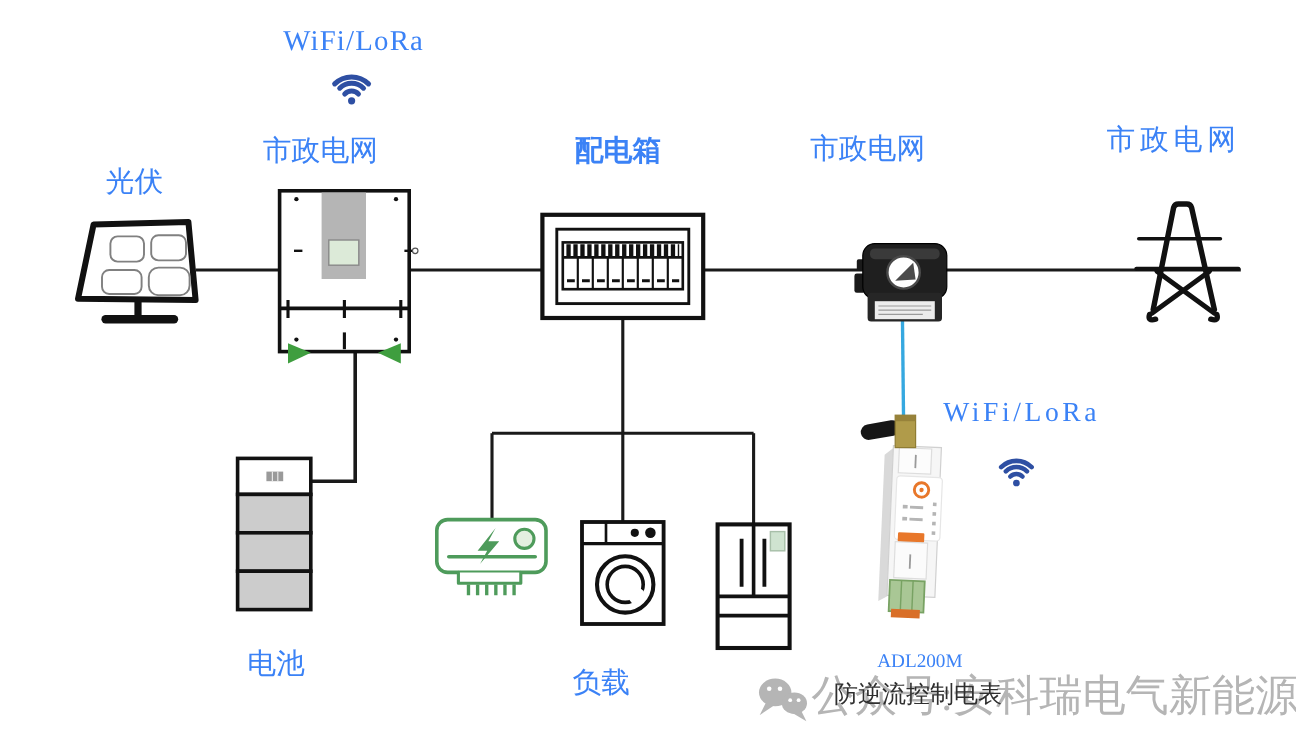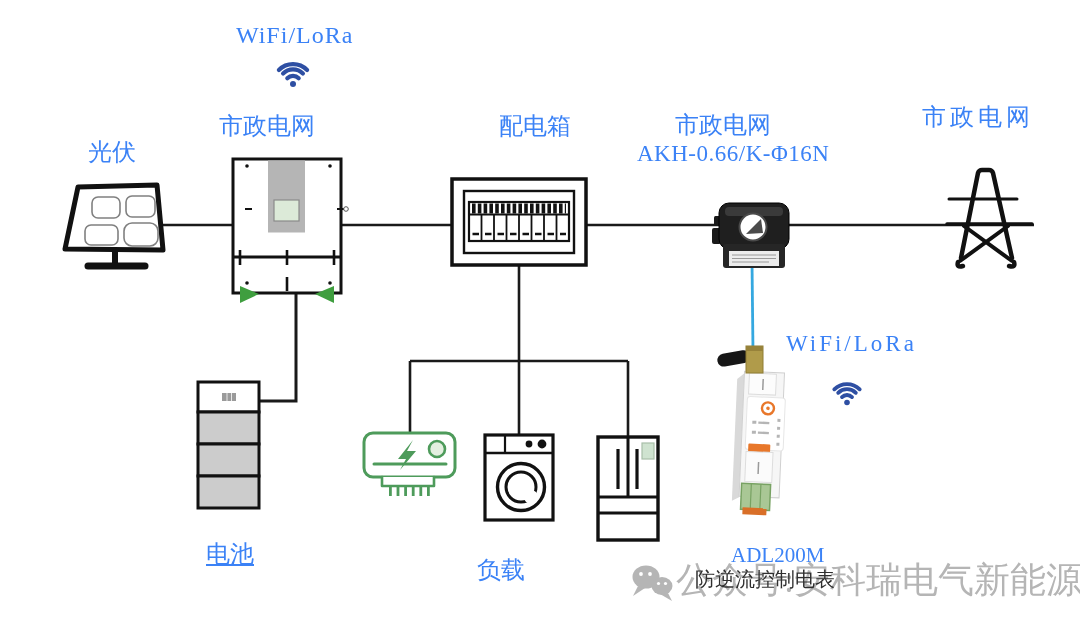--- a/index.html
+++ b/index.html
@@ -5,21 +5,21 @@
   html,body{margin:0;padding:0;background:#ffffff;}
   #stage{
     position:relative;width:1080px;height:627px;background:#ffffff;overflow:hidden;
     font-family:"Liberation Serif","DejaVu Serif",serif;
   }
   #diagram-svg{position:absolute;left:0;top:0;}
   .lbl{
     position:absolute;white-space:nowrap;color:#3b82f6;
     font-size:24px;line-height:1.15;z-index:3;
   }
-  .lbl-small{font-size:21px;}
+  .lbl-small{font-size:16px;}
   .watermark{
     position:absolute;left:676px;top:556px;z-index:1;
     color:#b5b5b5;font-size:36px;letter-spacing:0px;white-space:nowrap;
   }
   .z-top{z-index:4;}
 </style>
 </head>
 <body>
 
 <div id="stage">
@@ -219,29 +219,28 @@
   </svg>
 
   <div class="watermark">公众号:安科瑞电气新能源</div>
 
   <div class="lbl" style="left:236px;top:22px;letter-spacing:1px;">WiFi/LoRa</div>
 
   <div class="lbl" style="left:88px;top:139px;text-align:right;">光伏</div>
 
   <div class="lbl" style="left:219px;top:113px;">市政电网</div>
 
-  <div class="lbl" style="left:499px;top:113px;">配电箱</div>
+  <div class="lbl" style="left:479px;top:113px;font-weight:bold;">配电箱</div>
 
   <div class="lbl" style="left:675px;top:112px;">市政电网</div>
 
-  <div class="lbl" style="left:637px;top:141px;font-size:23px;letter-spacing:0.5px;">AKH-0.66/K-Φ16N</div>
 
   <div class="lbl" style="left:922px;top:104px;letter-spacing:4px;">市政电网</div>
 
-  <div class="lbl" style="left:206px;top:541px;text-decoration:underline;">电池</div>
+  <div class="lbl" style="left:206px;top:541px;">电池</div>
 
   <div class="lbl" style="left:477px;top:557px;">负载</div>
 
   <div class="lbl" style="left:786px;top:331px;font-size:23px;letter-spacing:3px;">WiFi/LoRa</div>
 
   <div class="lbl lbl-small z-top" style="left:731px;top:543px;">ADL200M</div>
 
   <div class="lbl z-top" style="left:695px;top:568px;font-size:20px;color:#2f2f2f;">防逆流控制电表</div>
 
 </div>

